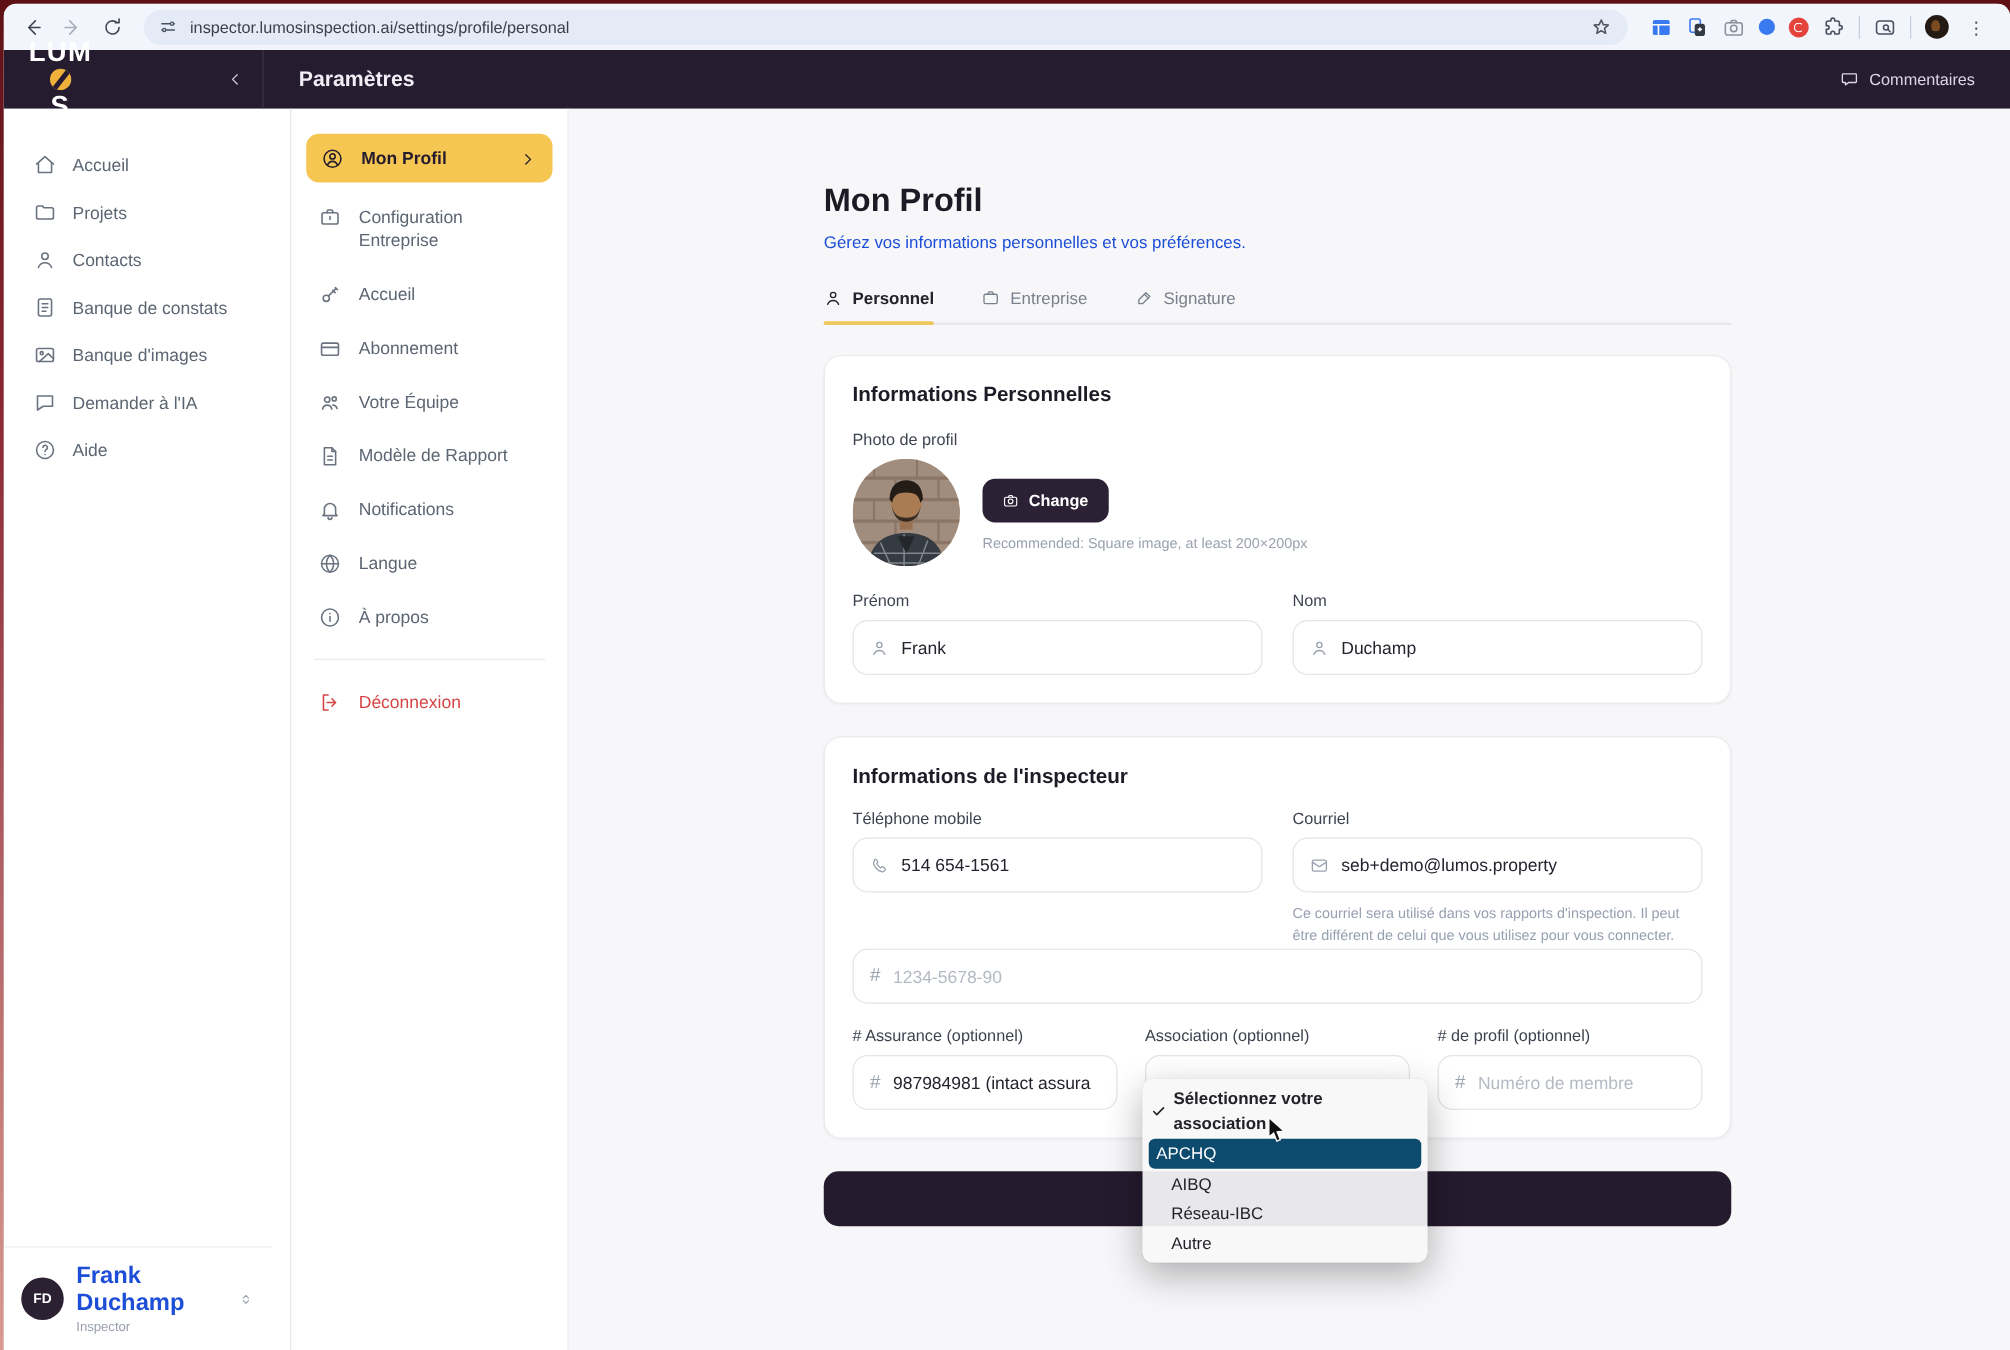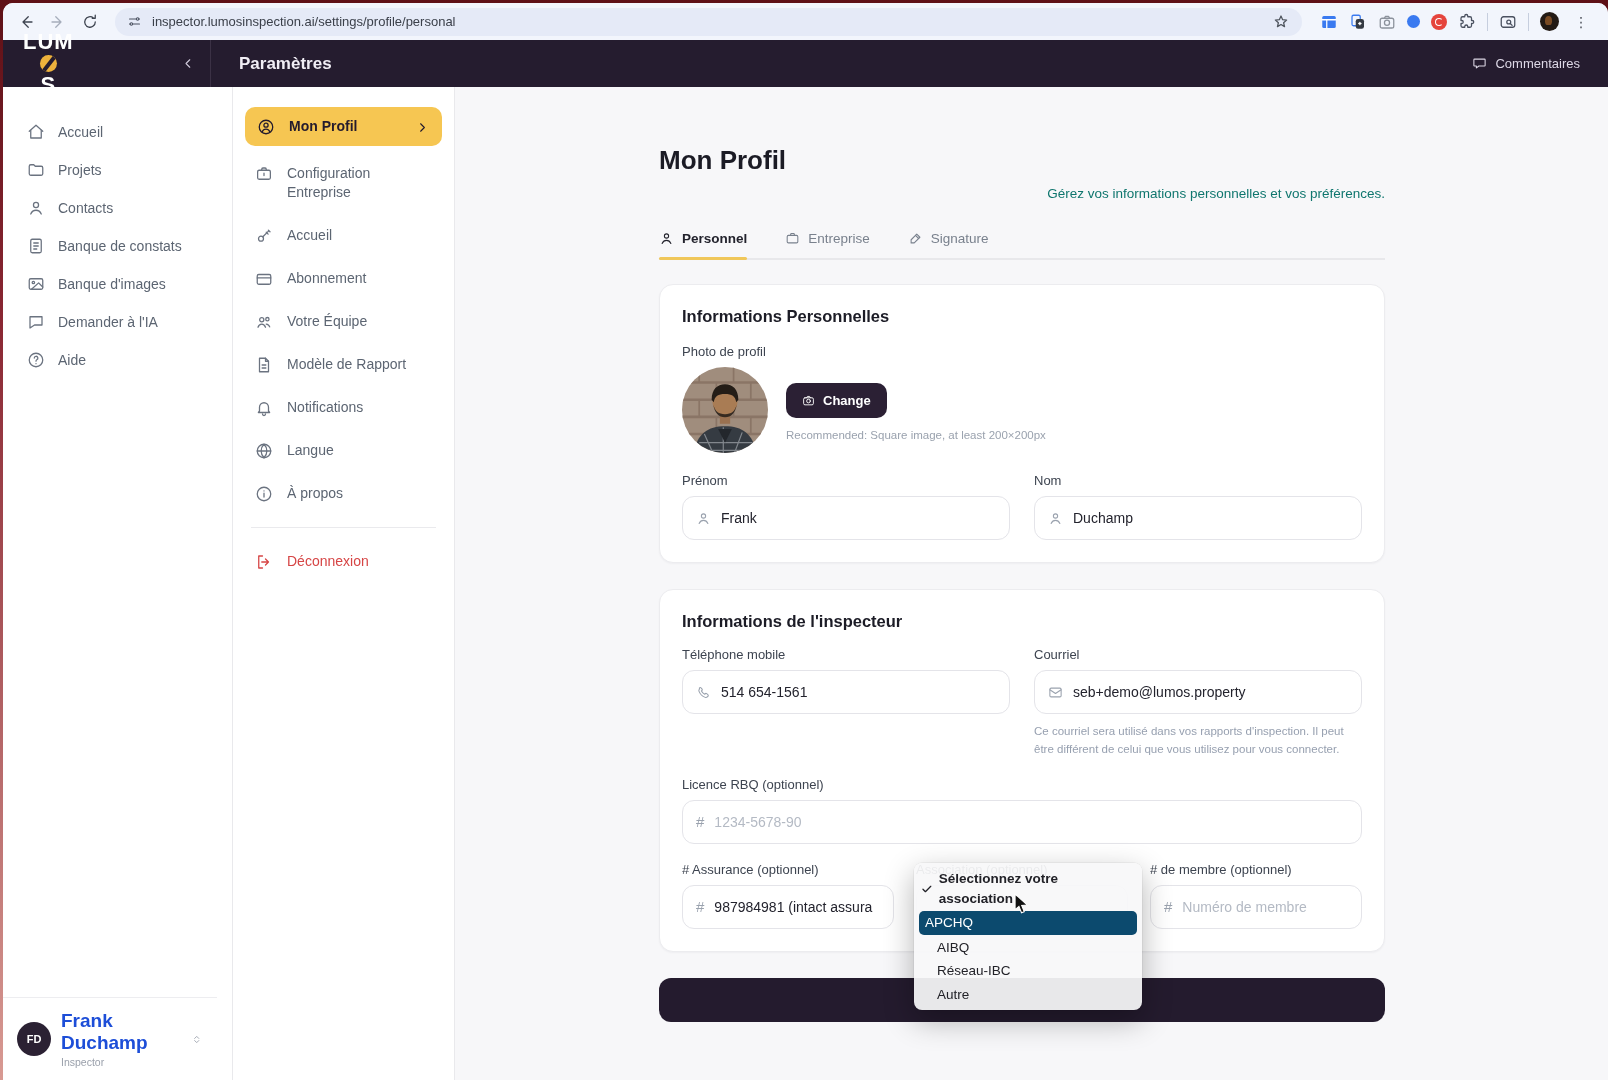--- a/index.html
+++ b/index.html
@@ -83,21 +83,21 @@
   .set-active .ic { color:#241b2d; }
   .set-active .chev { margin-left:auto; }
   .set-div { border-top:1px solid #eaeaed; margin:12px 6px; }
   .logout { color:#d64545; }
   .logout .ic { color:#d64545; }
 
   
   .main { flex:1; background:#f7f7f9; position:relative; overflow:hidden; }
   .content { position:absolute; left:204px; top:58px; width:726px; }
   .h1 { font-size:26px; font-weight:bold; color:#1b1b25; }
-  .sub { font-size:13.5px; color:#0f766e; margin-top:10px;text-align:right; }
+  .sub { font-size:13.5px; color:#1d4ed8; margin-top:10px; }
   .tabs { display:flex; gap:38px; margin-top:30px; border-bottom:2px solid #e8e8eb; }
   .tabb { display:flex; align-items:center; gap:8px; font-size:13.5px; color:#79818d;
     padding-bottom:12px; position:relative; }
   .tabb.on { color:#23232d; font-weight:600; }
   .tabb.on::after { content:""; position:absolute; left:0; right:0; bottom:-2px; height:3px;
     background:#f0c75a; border-radius:2px; }
 
   .card { background:#fff; border:1px solid #ececef; border-radius:14px; padding:22px;
     box-shadow:0 1px 2px rgba(20,20,40,.04); margin-top:24px; }
   .card-title { font-size:16.5px; font-weight:bold; color:#1c1c26; }
@@ -467,39 +467,38 @@
               <div class="ibox">
                 <svg class="ic sm" viewBox="0 0 24 24" style="color:#9aa2ae">
                     <rect x="3" y="5" width="18" height="14" rx="2"></rect>
                     <path d="m3 7.5 9 6 9-6"></path>
                   </svg>
                 <input value="seb+demo@lumos.property" style="">
               </div>
               <div class="ehint">Ce courriel sera utilisé dans vos rapports d'inspection. Il peut être différent de celui que vous utilisez pour vous connecter.</div>
             </div>
           </div>
-          <div class="flabel mt18">Licence RBQ (optionnel)</div>
           <div class="ibox">
             <span class="pfx">#</span>
             <input placeholder="1234-5678-90" style="">
           </div>
           <div class="frow" style="margin-top:18px; gap:22px">
             <div class="fcol">
               <div class="flabel"># Assurance (optionnel)</div>
               <div class="ibox">
                 <span class="pfx">#</span>
                 <input value="987984981 (intact assura" style="">
               </div>
             </div>
             <div class="fcol">
               <div class="flabel">Association (optionnel)</div>
               <div class="ibox"></div>
             </div>
             <div class="fcol">
-              <div class="flabel"># de membre (optionnel)</div>
+              <div class="flabel"># de profil (optionnel)</div>
               <div class="ibox">
                 <span class="pfx">#</span>
                 <input placeholder="Numéro de membre" style="">
               </div>
             </div>
           </div>
         </div>
 
         <div class="savebar"></div>
       </div>

